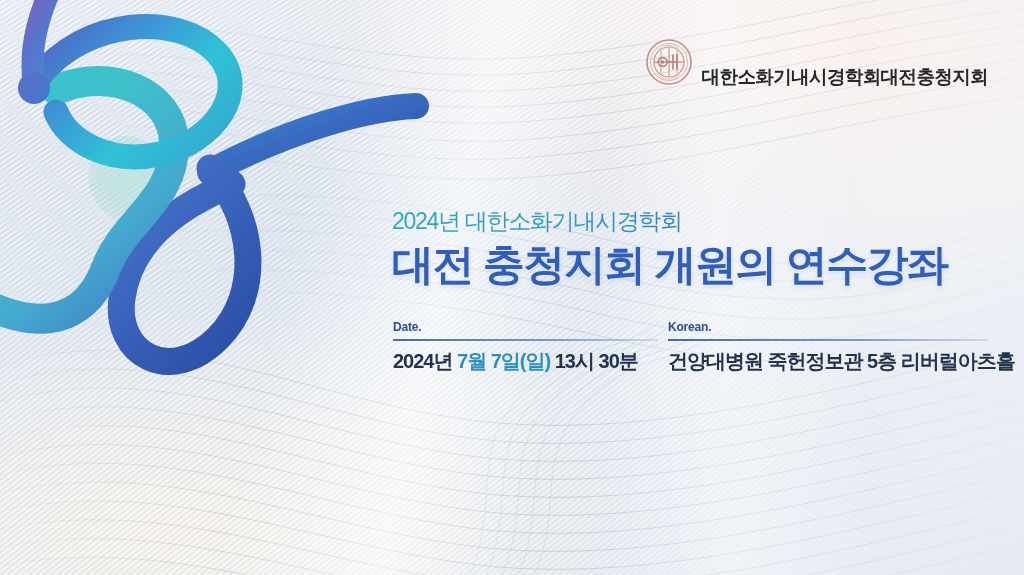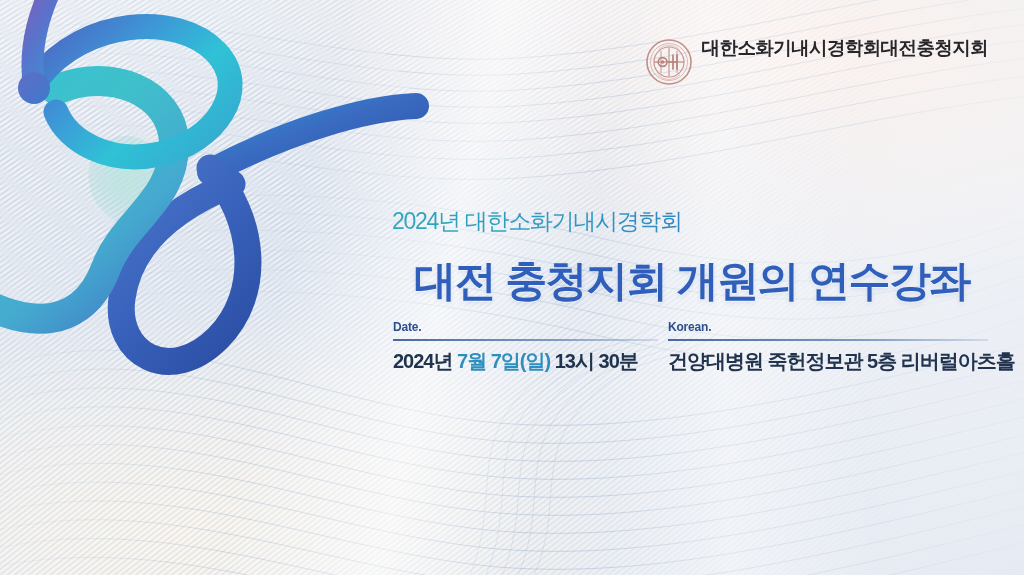--- a/index.html
+++ b/index.html
@@ -67,21 +67,21 @@
     position:absolute;
     left:-36px; top:-18px;
     width:460px; height:420px;
   }
   .ribbon svg{ display:block; width:100%; height:100%; overflow:visible; }
 
   
   .logo{
     position:absolute;
     right:36px; top:38px;
-    display:flex; align-items:flex-start; gap:9px;
+    display:flex; align-items:flex-end; gap:9px;
   }
   .logo-mark{ width:48px; height:48px; flex:0 0 48px; }
   .logo-mark svg{ display:block; width:100%; height:100%; }
   .logo-text{ display:flex; flex-direction:column; align-items:flex-end; line-height:1.04; }
   .logo-kr{
     font-size:18.5px; font-weight:700; letter-spacing:-.6px;
     color:#27272b; white-space:nowrap;
   }
   .logo-en{
     font-size:11.2px; font-weight:500; letter-spacing:.22px;
@@ -95,26 +95,25 @@
     width:600px;
   }
   .eyebrow{
     font-size:23px; font-weight:400; letter-spacing:-1.3px;
     white-space:nowrap;
     background:linear-gradient(93deg,#2ea7b8 0%,#2e96c2 34%,#3a6fc0 72%,#3f63bd 100%);
     -webkit-background-clip:text; background-clip:text;
     -webkit-text-fill-color:transparent; color:transparent;
   }
   .headline{
-    margin-top:16px;
+    margin-top:0;
     font-size:42px; font-weight:800; letter-spacing:-1.6px;
     white-space:nowrap;
     color:#2f5fbb;
     text-shadow:0 1px 0 rgba(255,255,255,.55), 0 2px 5px rgba(47,95,187,.14);
-    text-align:center;
   }
 
   
   .info{
     position:absolute;
     left:393px; top:320px;
     display:flex; gap:0;
   }
   .info-col{ display:flex; flex-direction:column; }
   .info-col.date{ width:265px; }

